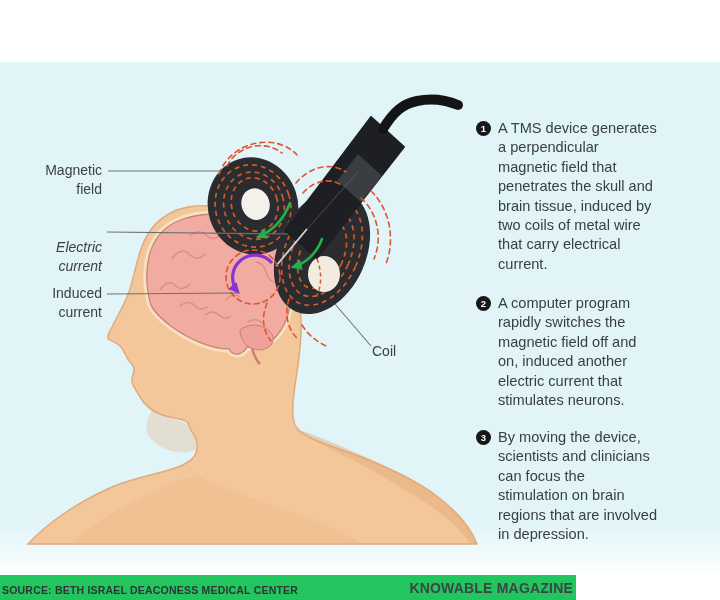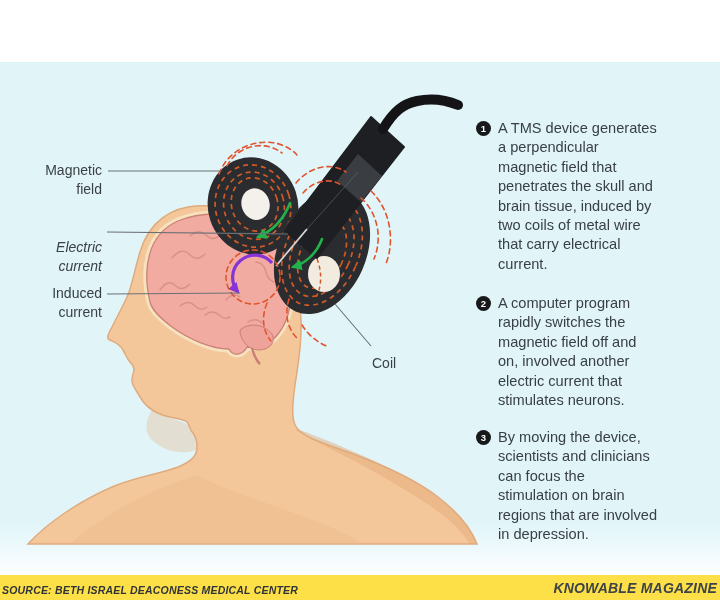--- a/index.html
+++ b/index.html
@@ -13,32 +13,32 @@
   .panel{position:absolute;left:0;top:62px;width:720px;height:513px;
          background:linear-gradient(to bottom,#e1f5f9 0%,#e1f5f9 90%,#eef9fc 95%,#ffffff 100%);}
 
   svg.art{position:absolute;left:0;top:0;}
 
   .dlabel{position:absolute;font-size:14px;line-height:18.5px;color:#3a4045;
           white-space:pre-line;text-align:right;}
   #lbl-magnetic{left:16px;top:161px;width:86px;}
   #lbl-electric{left:16px;top:238px;width:86px;font-style:italic;}
   #lbl-induced{left:16px;top:284px;width:86px;}
-  #lbl-coil{left:372px;top:342px;width:60px;text-align:left;margin-top:12px;}
+  #lbl-coil{left:372px;top:342px;width:60px;text-align:left;}
 
   .step{position:absolute;left:476px;width:240px;display:flex;gap:7px;}
   #step-1{top:119px;}
   #step-2{top:294px;}
   #step-3{top:428px;}
   .badge{flex:0 0 15px;width:15px;height:15px;margin-top:2px;border-radius:50%;
          background:#17181a;color:#ffffff;font-size:9.5px;font-weight:700;
          line-height:15px;text-align:center;}
   .step-text{font-size:14.6px;line-height:19.4px;color:#394045;white-space:pre-line;}
 
-  .footer{position:absolute;left:0;top:575px;width:720px;height:25px;background:#fde047;font-style:italic;}
+  .footer{position:absolute;left:0;top:575px;width:576px;height:25px;background:#22c55e;}
   .src{position:absolute;left:2px;top:9px;font-size:10.5px;font-weight:700;
        letter-spacing:0.2px;color:#2f3437;}
   .brand{position:absolute;right:3px;top:5px;font-size:14px;font-weight:700;
          letter-spacing:0.2px;color:#3d4347;}
 </style>
 </head>
 <body>
 
 <div class="canvas">
 
@@ -181,21 +181,21 @@
 brain tissue, induced by
 two coils of metal wire
 that carry electrical
 current.</div>
   </div>
   <div class="step" id="step-2">
     <div class="badge">2</div>
     <div class="step-text">A computer program
 rapidly switches the
 magnetic field off and
-on, involved another
+on, induced another
 electric current that
 stimulates neurons.</div>
   </div>
   <div class="step" id="step-3">
     <div class="badge">3</div>
     <div class="step-text">By moving the device,
 scientists and clinicians
 can focus the
 stimulation on brain
 regions that are involved

